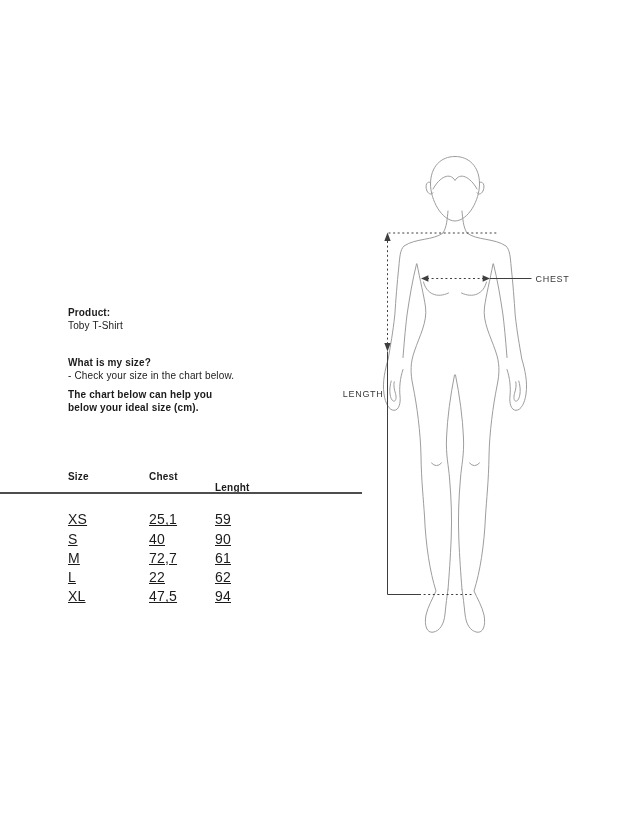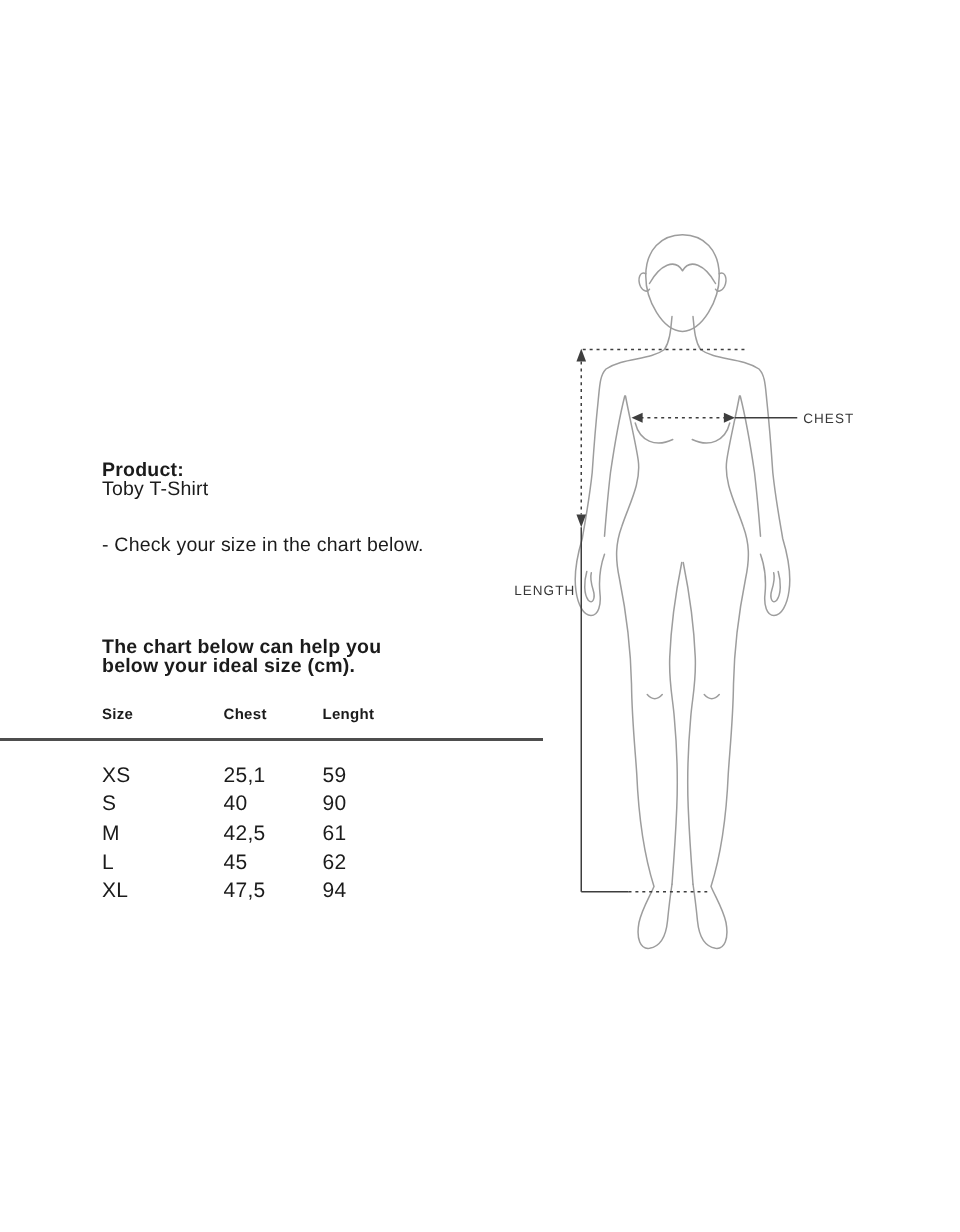--- a/index.html
+++ b/index.html
@@ -1,58 +1,59 @@
 <!DOCTYPE html>
 <html><head>
 <meta charset="utf-8">
 <style>
   html,body { margin:0; padding:0; background:#ffffff; }
   .page {
     position:relative; width:640px; height:821px; background:#ffffff;
     font-family:"Liberation Sans","DejaVu Sans",sans-serif; color:#1b1b1b;
     overflow:hidden;
   }
-  .tb { position:absolute; left:68px; font-size:13px; line-height:13.2px; letter-spacing:0.15px; }
+  .tb { position:absolute; left:68px; font-size:10px; line-height:13.2px; letter-spacing:0.15px; }
   .b { font-weight:bold; }
   .product-block  { top:306px; }
   .question-block { top:356px; }
-  .note-block     { top:424px; font-weight:bold; }
+  .note-block     { top:388px; font-weight:bold; }
   .chart-header {
     position:absolute; left:68px; top:471px; display:flex;
     font-size:10px; font-weight:bold; letter-spacing:0.2px;
   }
   .col-size   { width:81px; }
   .col-chest  { width:66px; }
-  .col-length { width:70px; }
+  .col-length { width:70px;margin-top:11px; }
   .header-rule {
     position:absolute; left:0; top:492px; width:362px; height:2px;
     background:#4e4e4e;
   }
   .chart-rows {
     position:absolute; left:68px; top:508px;
     font-size:14px; letter-spacing:0.2px;
   }
-  .chart-row { display:flex; height:19.3px; align-items:flex-start; }
+  .chart-row { display:flex; height:19.3px; align-items:flex-end;text-decoration:underline; }
   .figure-svg { position:absolute; left:330px; top:140px; }
   .measure-label {
     font-family:"Liberation Sans","DejaVu Sans",sans-serif;
     font-size:9px; letter-spacing:0.7px; fill:#383838;
   }
 </style>
 </head>
 <body>
 
 <div class="page">
 
   <div class="tb product-block">
     <div class="b">Product:</div>
     <div>Toby T-Shirt</div>
   </div>
 
   <div class="tb question-block">
+    <div class="b">What is my size?</div>
     <div>- Check your size in the chart below.</div>
   </div>
 
   <div class="tb note-block">
     <div>The chart below can help you</div>
     <div>below your ideal size (cm).</div>
   </div>
 
   <div class="chart-header">
     <span class="col-size">Size</span>
@@ -68,26 +69,26 @@
       <span class="col-chest">25,1</span>
       <span class="col-length">59</span>
     </div>
     <div class="chart-row">
       <span class="col-size">S</span>
       <span class="col-chest">40</span>
       <span class="col-length">90</span>
     </div>
     <div class="chart-row">
       <span class="col-size">M</span>
-      <span class="col-chest">42,5</span>
+      <span class="col-chest">72,7</span>
       <span class="col-length">61</span>
     </div>
     <div class="chart-row">
       <span class="col-size">L</span>
-      <span class="col-chest">45</span>
+      <span class="col-chest">22</span>
       <span class="col-length">62</span>
     </div>
     <div class="chart-row">
       <span class="col-size">XL</span>
       <span class="col-chest">47,5</span>
       <span class="col-length">94</span>
     </div>
   </div>
 
   <svg class="figure-svg" width="262" height="520" viewBox="330 140 262 520" xmlns="http://www.w3.org/2000/svg">

